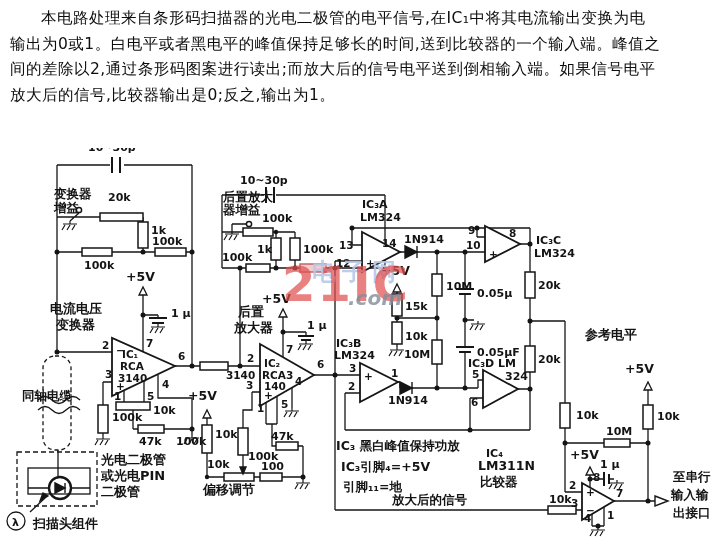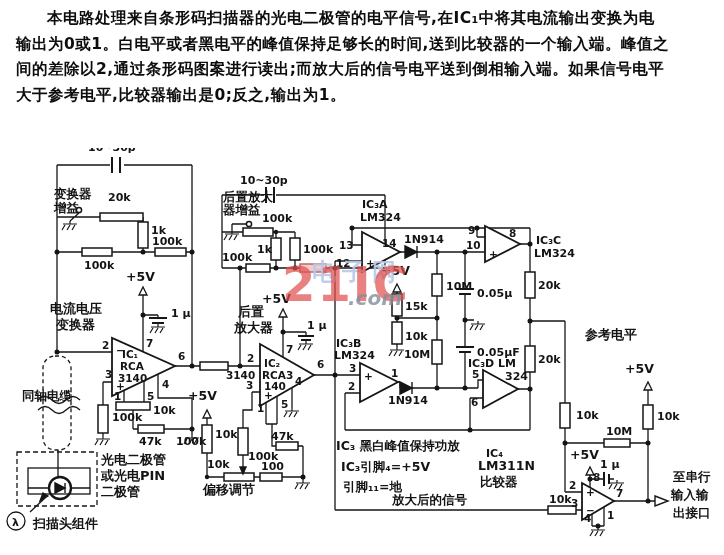--- a/index.html
+++ b/index.html
@@ -1,20 +1,20 @@
 <!DOCTYPE html>
 <html><head>
 <meta charset="utf-8">
 <style>
   html,body{margin:0;padding:0;background:#ffffff;}
   body{width:724px;height:555px;position:relative;overflow:hidden;
        font-family:"DejaVu Sans",sans-serif;color:#111;}
   .page{position:absolute;inset:0;background:#fff;}
-  .para{position:absolute;left:16px;top:6px;width:706px;
-        font-size:15.5px;line-height:25.5px;font-weight:700;
+  .para{position:absolute;left:10px;top:6px;width:706px;
+        font-size:15.5px;line-height:25.5px;font-weight:400;
         letter-spacing:.5px;color:#0d0d0d;}
   .para .ln{white-space:nowrap;}
   .para .ln:first-child{text-indent:2em;}
   .schem{position:absolute;left:0;top:148px;width:724px;height:407px;}
   svg text{font-family:"DejaVu Sans",sans-serif;fill:#141414;}
   .t11{font-size:11px;font-weight:600;}
   .t12{font-size:12.5px;font-weight:700;}
   .t13{font-size:13px;font-weight:700;}
   .pin{font-size:10.5px;font-weight:700;}
   .wm{position:absolute;pointer-events:none;}
@@ -24,21 +24,21 @@
 </style>
 </head>
 <body>
 
 <div class="page">
 
   <div class="para">
     <div class="ln">本电路处理来自条形码扫描器的光电二极管的电平信号,在IC₁中将其电流输出变换为电</div>
     <div class="ln">输出为0或1。白电平或者黑电平的峰值保持足够长的时间,送到比较器的一个输入端。峰值之</div>
     <div class="ln">间的差除以2,通过条形码图案进行读出;而放大后的信号电平送到倒相输入端。如果信号电平</div>
-    <div class="ln">大于参考电平,比较器输出是0;反之,输出为1。</div>
+    <div class="ln">放大后的信号,比较器输出是0;反之,输出为1。</div>
   </div>
 
   <svg class="schem" viewBox="0 148 724 407">
     <defs>
       <path id="gnd" d="M0 0 V3 M-7 3 H7 M-5 4 L-8 9 M0 4 L-3 9 M5 4 L2 9" fill="none"></path>
       <polygon id="pwr" points="-4,8 4,8 0,0" fill="#ffffff"></polygon>
     </defs>
 
     <g stroke="#161616" stroke-width="1.3" fill="none">
 

